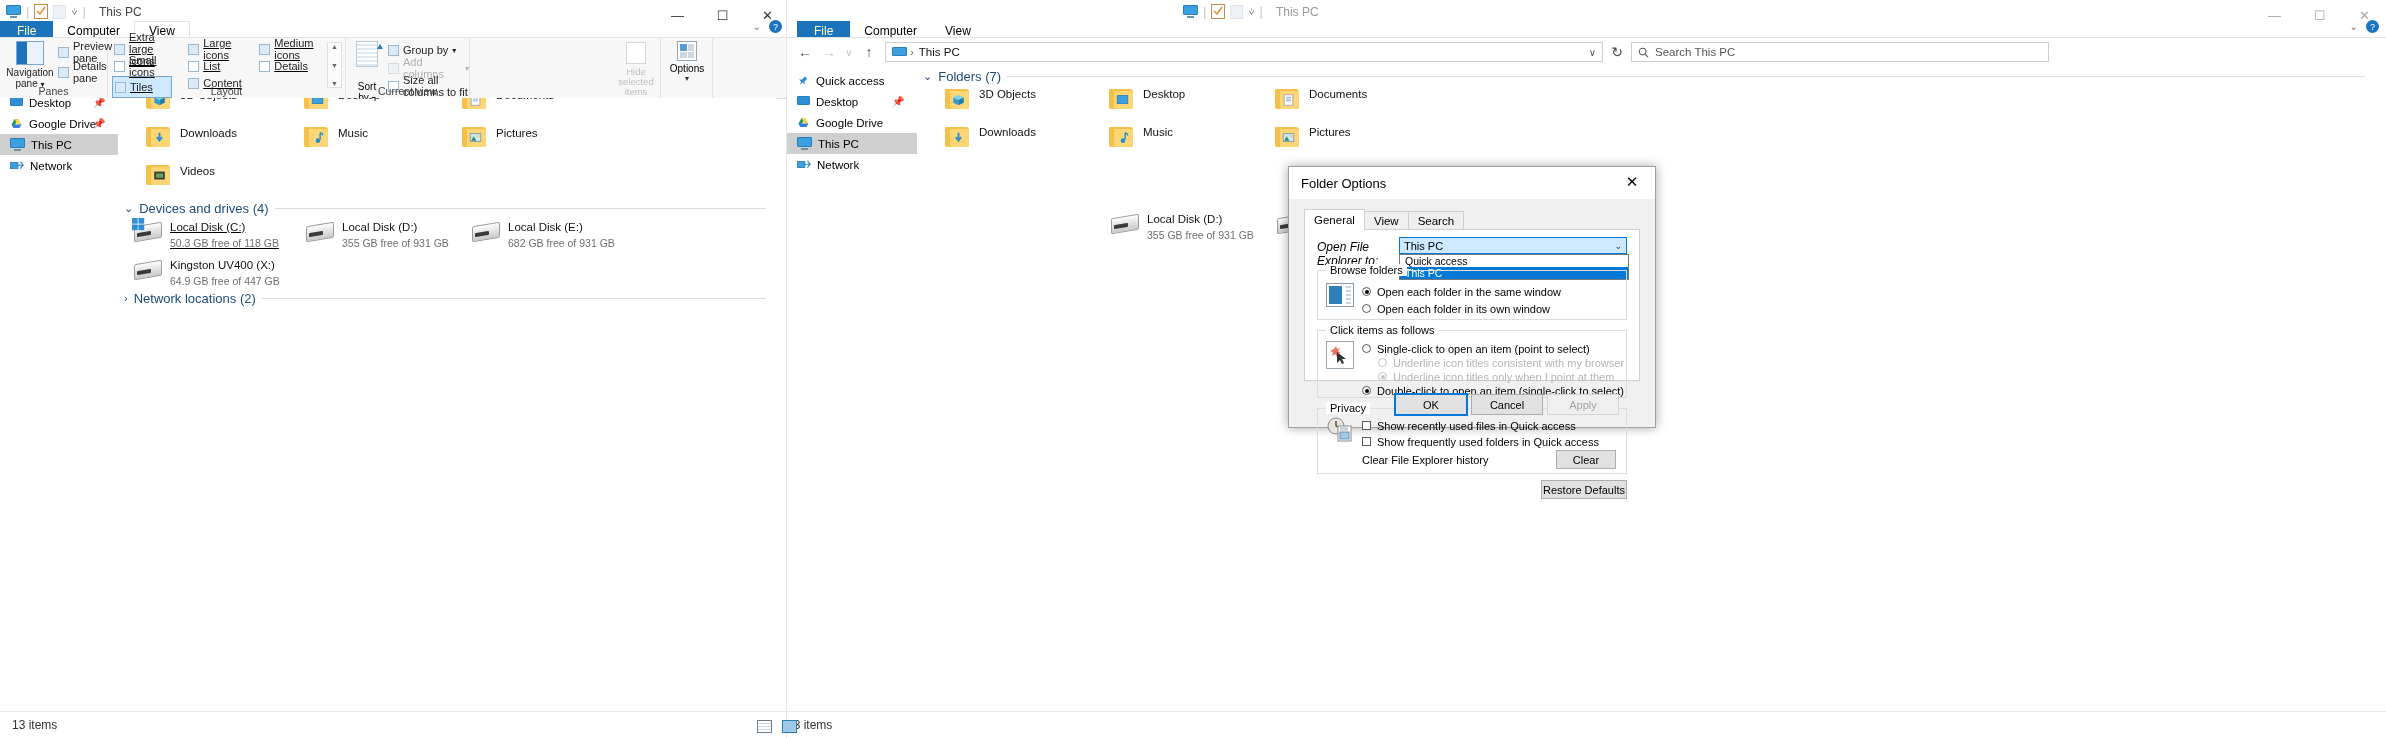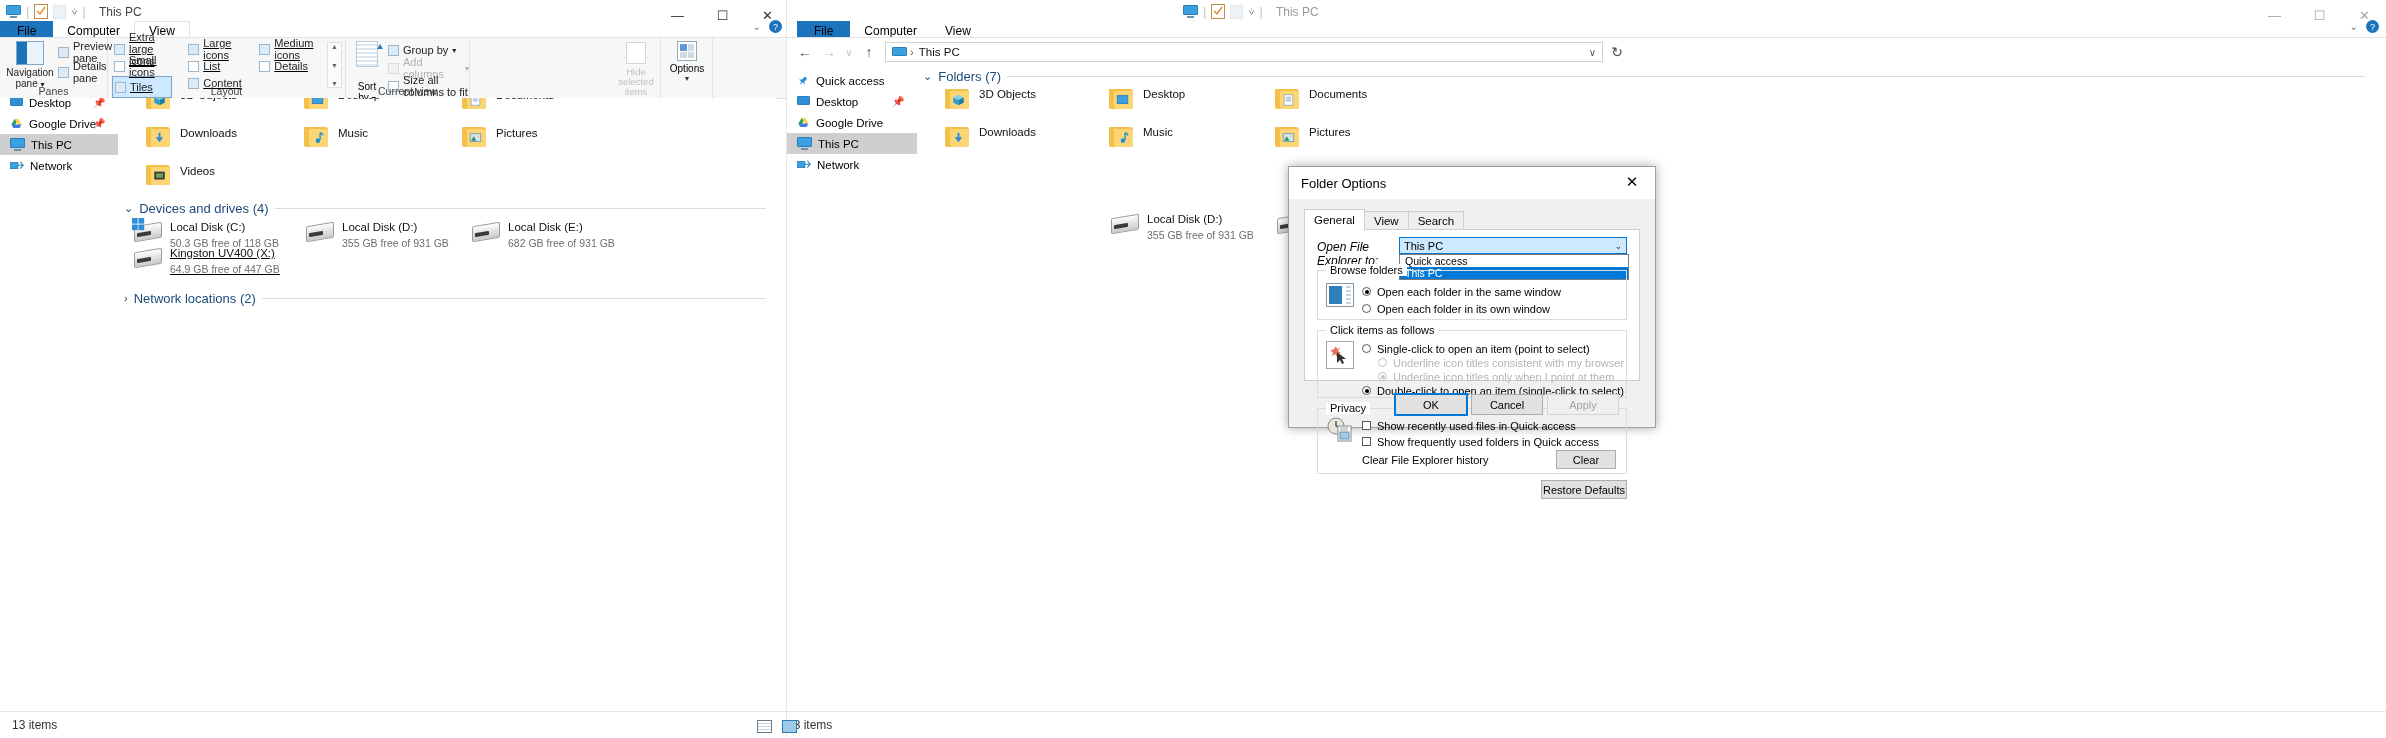--- a/index.html
+++ b/index.html
@@ -25,21 +25,21 @@
   .qat-title.inactive { color:#9a9a9a; }
   .wctl { position:absolute; top:0; right:0; display:flex; height:30px; }
   .wctl div { width:45px; height:30px; display:flex; align-items:center; justify-content:center;
               font-size:13px; color:#333; }
   .wctl.inactive div { color:#a6a6a6; }
 
   
   .tabs { position:absolute; top:18px; left:0; height:22px; display:flex; align-items:flex-end; }
   .tab { height:19px; padding:0 14px; display:flex; align-items:center; font-size:12px;
          color:#000; background:transparent; }
-  .tab.file { background:#1b74bb; color:#000000; padding:0 17px; height:19px; }
+  .tab.file { background:#1b74bb; color:#fef9c3; padding:0 17px; height:19px; }
   .tab.active { background:#fff; border:1px solid #e2e2e2; border-bottom:none; box-sizing:border-box;}
   .tabs-right { position:absolute; top:20px; right:8px; display:flex; align-items:center; gap:8px; }
   .helpdot { width:13px; height:13px; border-radius:50%; background:#1b74bb; color:#fff;
              font-size:9px; display:flex; align-items:center; justify-content:center; }
   .chev { color:#767676; font-size:10px; }
 
   
   .ribbon { position:absolute; left:0; top:37px; height:60px; width:100%;
             background:#f7f7f7; border-top:1px solid #e4e4e4; border-bottom:1px solid #dcdcdc; }
   .rgroup { position:absolute; top:0; height:60px; border-right:1px solid #e4e4e4; box-sizing:border-box; }
@@ -418,21 +418,21 @@
       </span>
       <span><span class="tilename">Videos</span></span>
     </div>
 
     <div class="grouphdr" style="position:absolute;left:6px;top:100px;right:10px;">
       <span style="font-size:11px;">⌄</span>
       <span>Devices and drives (4)</span>
       <span class="ln"></span>
     </div>
 
-    <div class="tile" style="left:14px;top:122px;">
+    <div class="tile" style="left:14px;top:122px;text-decoration:underline;">
       <span class="di">
           <i class="body"></i>
           <i class="slot"></i>
         <svg viewBox="0 0 16 16" width="13" height="13" style="position:absolute;left:0;top:-2px;">
           <rect x="0" y="0" width="7" height="7" fill="#2f8fd6"></rect>
             <rect x="8" y="0" width="7" height="7" fill="#2f8fd6"></rect>
           <rect x="0" y="8" width="7" height="7" fill="#2f8fd6"></rect>
             <rect x="8" y="8" width="7" height="7" fill="#2f8fd6"></rect>
         </svg>
       </span>
@@ -457,21 +457,21 @@
       <span class="di">
           <i class="body"></i>
           <i class="slot"></i>
         </span>
       <span>
         <span class="tilename">Local Disk (E:)</span>
         <span class="bar"><i style="width:27%"></i></span>
         <span class="tilesub" style="display:block;">682 GB free of 931 GB</span>
       </span>
     </div>
-    <div class="tile" style="left:14px;top:148px;text-decoration:underline;">
+    <div class="tile" style="left:14px;top:160px;">
       <span class="di">
           <i class="body"></i>
           <i class="slot"></i>
         </span>
       <span>
         <span class="tilename">Kingston UV400 (X:)</span>
         <span class="bar"><i style="width:85%"></i></span>
         <span class="tilesub" style="display:block;">64.9 GB free of 447 GB</span>
       </span>
     </div>
@@ -534,20 +534,27 @@
     <span class="crumbbox" style="width:718px;margin-left:4px;">
       <span class="pcicon" style="width:13px;height:11px;">
           <i class="scr" style="height:9px;"></i>
         </span>
       <span style="color:#666;">›</span>
       <span>This PC</span>
       <span style="flex:1"></span>
       <span style="color:#555;font-size:10px;">∨</span>
     </span>
     <span class="navbtn" style="width:28px;">↻</span>
+    <span class="searchbox" style="width:418px;">
+      <svg width="11" height="11" viewBox="0 0 12 12">
+        <circle cx="5" cy="5" r="3.6" stroke="#555" fill="none" stroke-width="1.1"></circle>
+        <path d="M7.8 7.8 L11 11" stroke="#555" stroke-width="1.1"></path>
+      </svg>
+      <span>Search This PC</span>
+    </span>
   </div>
 
   <div class="navpane" style="left:0;top:70px;width:130px;bottom:26px;">
     <div class="navitem">
       <svg width="13" height="12" viewBox="0 0 16 16" style="flex:none;">
         <path d="M10 2 L13 5 L9 9 L10 13 L7 10 L3 13 L5 9 L2 6 L6 6 Z" fill="#2f8fd6"></path>
       </svg>
       <span>Quick access</span>
     </div>
     <div class="navitem">

